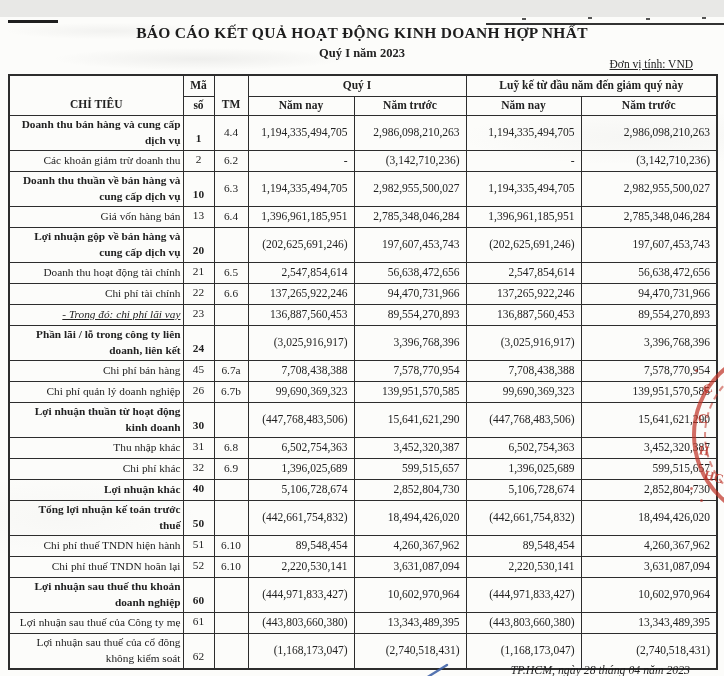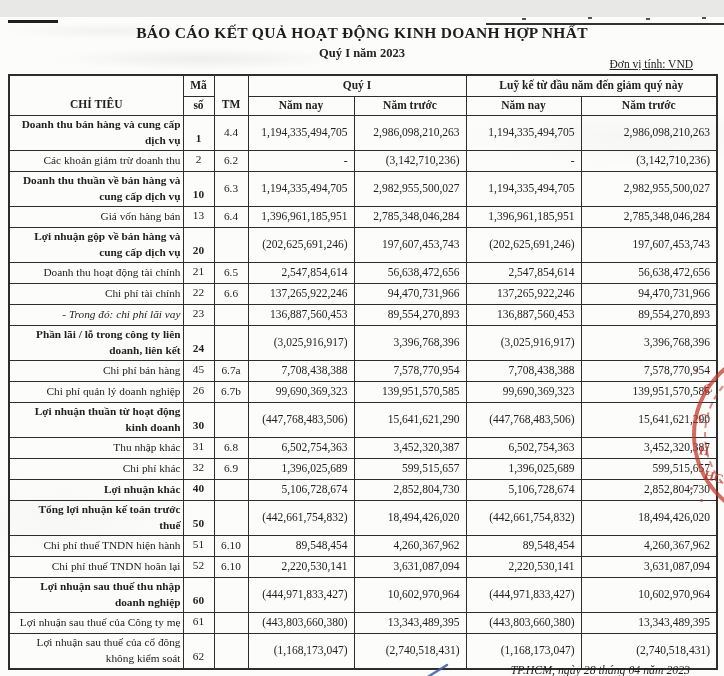--- a/index.html
+++ b/index.html
@@ -50,21 +50,21 @@
   tr.hr1 th { height:21px; }
   tr.hr2 th { height:19px; }
 
   td { padding:1.5px 4px; vertical-align:middle; }
   td.c-label { text-align:right; padding-left:5px; padding-right:2px; }
   td.c-code  { text-align:center; vertical-align:bottom; padding-bottom:3px; }
   td.c-note  { text-align:center; }
   td.c-num   { text-align:right; padding-right:6px; font-size:11.5px; white-space:nowrap; }
   tr.label-bold td.c-label, tr.label-bold td.c-code { font-weight:bold; }
   tr.value-bold td.c-num { font-weight:normal; }
-  tr.label-italic td.c-label { font-style:italic; }
+  tr.label-italic td.c-label { font-style:italic;text-decoration:underline; }
 
   .footer-date {
     position:absolute; top:646px; right:34px;
     font-style:italic; font-size:11.8px; color:#1f1f1f;
   }
 
   
   .stamp-outer {
     position:absolute; left:692px; top:330px; width:176px; height:176px;
     border:4px solid rgba(192,52,40,.72); border-radius:50%;
@@ -280,21 +280,21 @@
         <tr>
           <td class="c-label">Chi phí thuế TNDN hoãn lại</td>
           <td class="c-code">52</td>
           <td class="c-note">6.10</td>
           <td class="c-num">2,220,530,141</td>
           <td class="c-num">3,631,087,094</td>
           <td class="c-num">2,220,530,141</td>
           <td class="c-num">3,631,087,094</td>
         </tr>
         <tr class="label-bold value-bold">
-          <td class="c-label">Lợi nhuận sau thuế thu nhập doanh nghiệp</td>
+          <td class="c-label">Lợi nhuận sau thuế thu khoản doanh nghiệp</td>
           <td class="c-code">60</td>
           <td class="c-note"></td>
           <td class="c-num">(444,971,833,427)</td>
           <td class="c-num">10,602,970,964</td>
           <td class="c-num">(444,971,833,427)</td>
           <td class="c-num">10,602,970,964</td>
         </tr>
         <tr>
           <td class="c-label">Lợi nhuận sau thuế của Công ty mẹ</td>
           <td class="c-code">61</td>

